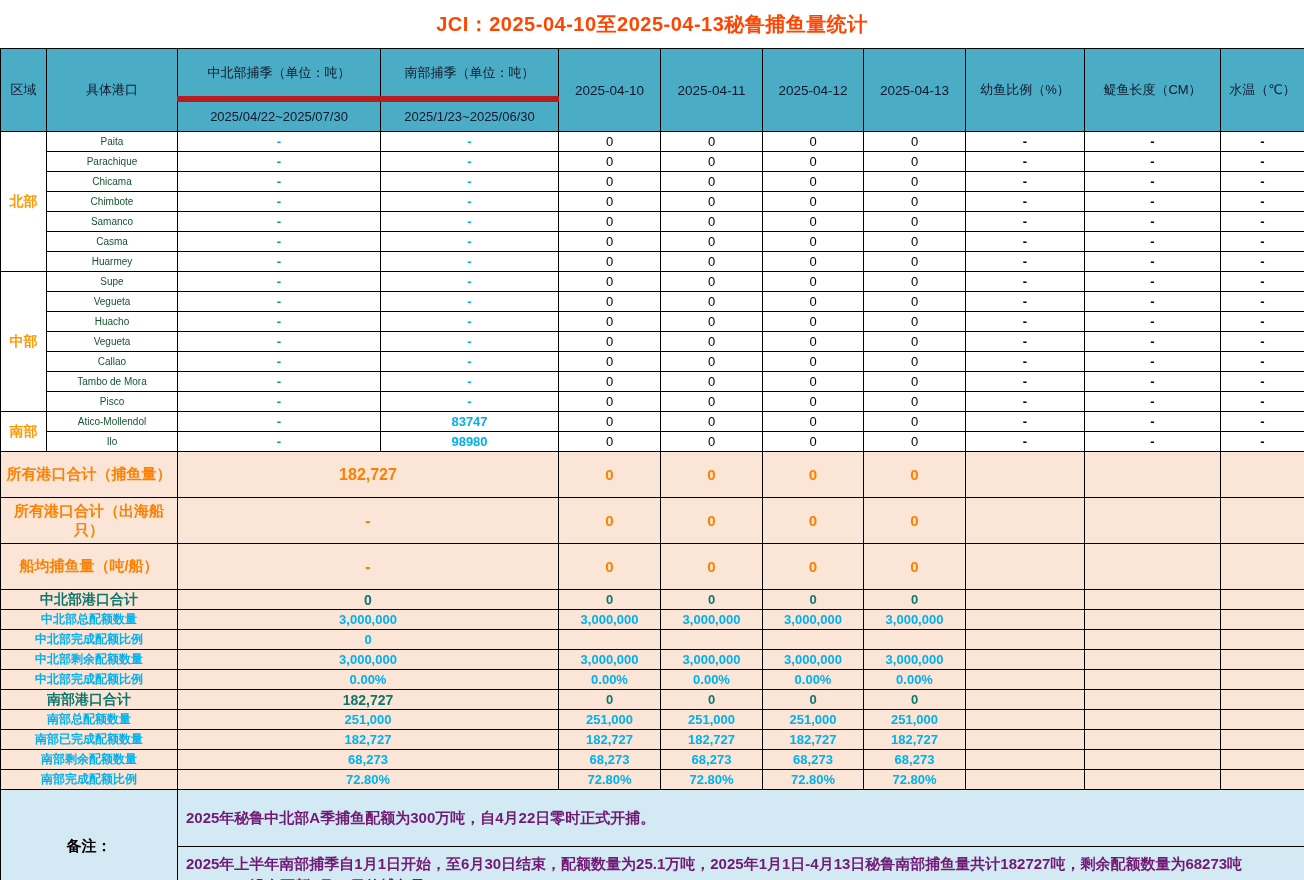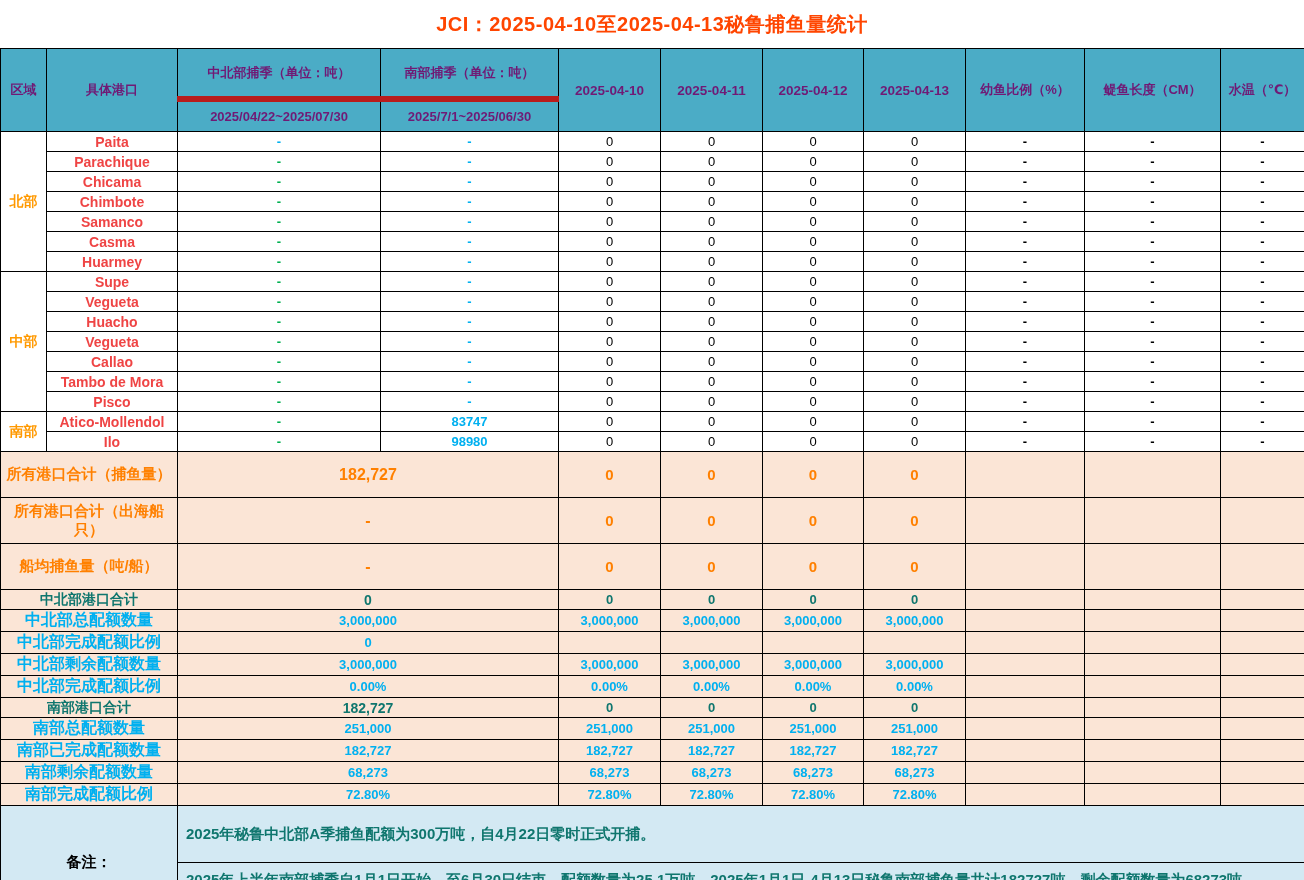--- a/index.html
+++ b/index.html
@@ -7,53 +7,53 @@
     width:1304px; height:880px; background:#ffffff; overflow:hidden;
     font-family:"Liberation Sans","DejaVu Sans",sans-serif;
   }
   .title-bar { height:48px; display:flex; align-items:center; justify-content:center; }
   .title-bar span { color:#FF4500; font-size:20px; font-weight:bold; letter-spacing:0.5px; }
 
   table { border-collapse:collapse; table-layout:fixed; width:1304px; }
   td, th { border:1px solid #000; overflow:hidden; white-space:nowrap; padding:0; text-align:center; vertical-align:middle; }
 
   
-  thead th { background:#4BACC6; color:#701a75; font-weight:bold; font-size:13px; }
+  thead th { background:#4BACC6; color:#0f172a; font-weight:normal; font-size:13px; }
   thead tr.h1 th { height:47px; }
   thead tr.h2 th { height:29px; border-top:6px solid #b91c1c; }
   thead th.datecol { font-size:13.5px; }
 
   
   .prow td { height:19px; font-size:13px; background:#ffffff; }
   td.region-cell { color:#FF9900; font-weight:bold; font-size:14px;font-family:Liberation Serif, serif; }
-  td.port { color:#ef4444; font-weight:bold; font-size:14px; }
+  td.port { color:#14532d; font-weight:normal; font-size:10px; }
   td.val { font-weight:bold; }
   td.val.blue { color:#00B0F0; }
   td.val.green { color:#00B050; }
   td.day { color:#000000; font-weight:normal; }
   td.dash { color:#000000; font-weight:bold; }
 
   
   .srow td { background:#FBE5D6; height:45px; }
   td.slabel { color:#FF8000; font-weight:bold; font-size:15px; white-space:normal; line-height:1.25; }
   td.sval { color:#FF8000; font-weight:bold; font-size:16px; }
   td.sday { color:#FF8000; font-weight:bold; font-size:15px; }
 
   
   .qrow td { background:#FBE5D6; height:19px; }
-  td.qlabel { font-weight:bold; font-size:16px; }
+  td.qlabel { font-weight:bold; font-size:12px; }
   td.qval, td.qday { font-weight:bold; font-size:13px; }
   .qrow .green { color:#0f766e; }
   .qrow .blue { color:#00B0F0; }
   td.qlabel.green, td.qval.green { font-size:14px; }
 
   
   .nrow td { background:#D3E9F3; height:52px; }
   td.nlabel { font-size:15px; font-weight:bold; color:#000; }
-  td.note { text-align:left; padding:2px 6px 2px 8px; font-size:15px; font-weight:bold; color:#0f766e;
+  td.note { text-align:left; padding:2px 6px 2px 8px; font-size:15px; font-weight:bold; color:#701a75;
             white-space:normal; line-height:1.5; }
 </style>
 </head>
 <body>
 
 <div class="title-bar">
   <span>JCI：2025-04-10至2025-04-13秘鲁捕鱼量统计</span>
 </div>
 
 <table>
@@ -79,21 +79,21 @@
       <th rowspan="2" class="datecol">2025-04-10</th>
       <th rowspan="2" class="datecol">2025-04-11</th>
       <th rowspan="2" class="datecol">2025-04-12</th>
       <th rowspan="2" class="datecol">2025-04-13</th>
       <th rowspan="2">幼鱼比例（%）</th>
       <th rowspan="2">鳀鱼长度（CM）</th>
       <th rowspan="2">水温（℃）</th>
     </tr>
     <tr class="h2">
       <th>2025/04/22~2025/07/30</th>
-      <th>2025/7/1~2025/06/30</th>
+      <th>2025/1/23~2025/06/30</th>
     </tr>
   </thead>
 
   <tbody id="ports-body">
       <tr class="prow">
         <td class="region-cell" rowspan="7">北部</td>
         <td class="port">Paita</td>
         <td class="val blue">-</td>
         <td class="val blue">-</td>
         <td class="day">0</td>

